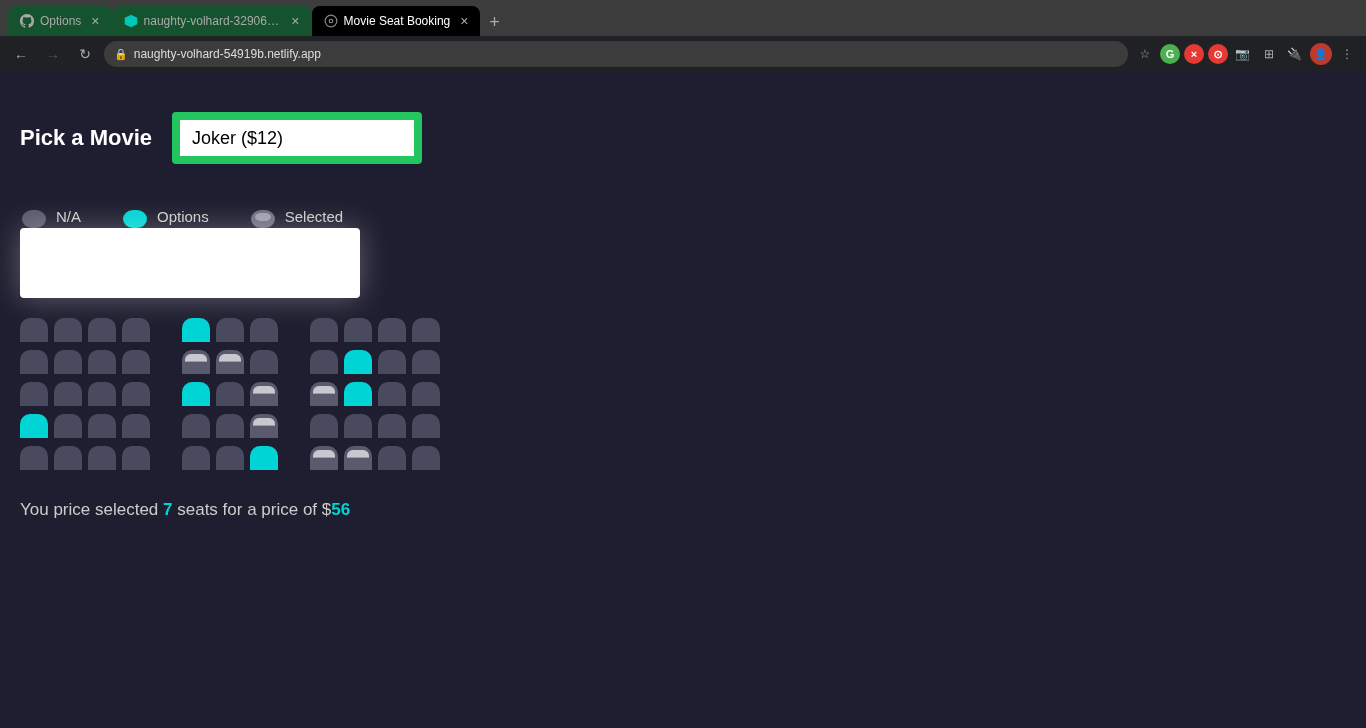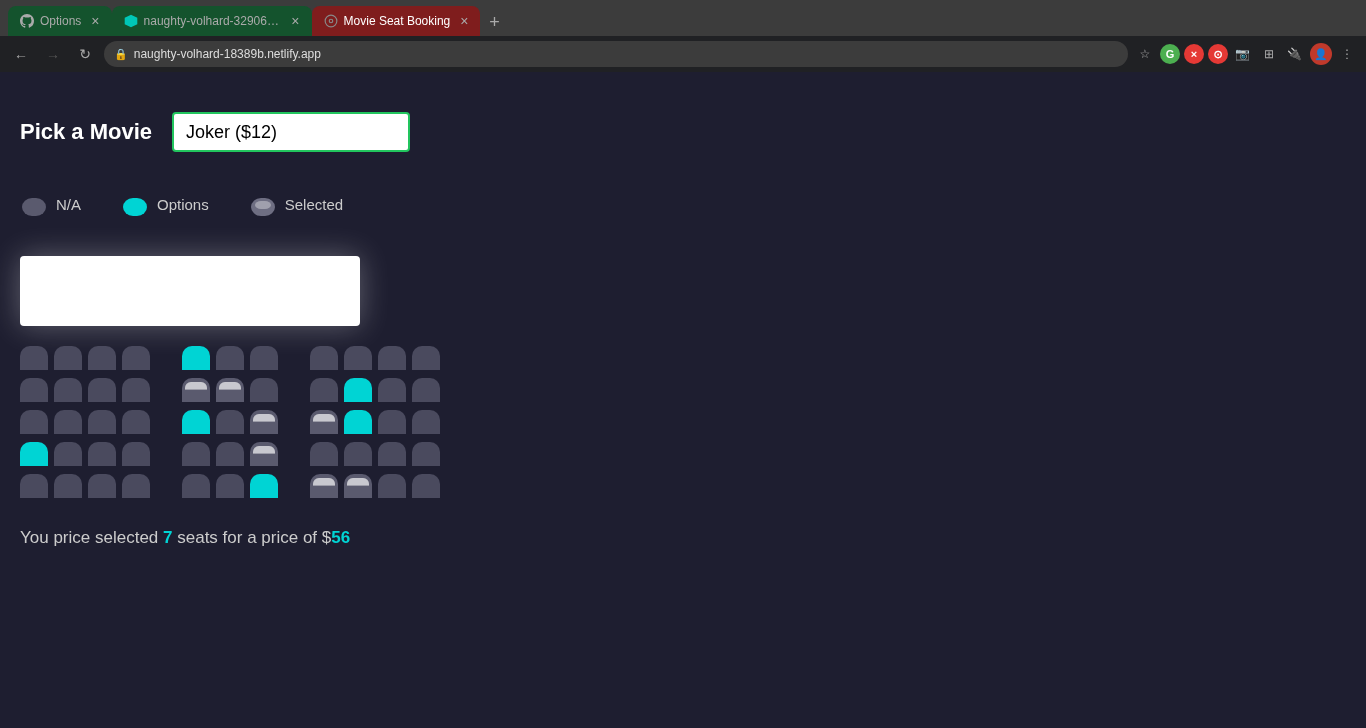--- a/index.html
+++ b/index.html
@@ -38,21 +38,21 @@
       cursor: pointer;
       max-width: 200px;
     }
 
     .tab.inactive {
       background: #14532d;
       color: #aaa;
     }
 
     .tab.active {
-      background: #7f1d1d;
+      background: #000000;
       color: #fff;
       margin-top: 28px;
     }
 
     .tab-icon {
       width: 14px;
       height: 14px;
       flex-shrink: 0;
     }
 
@@ -169,37 +169,36 @@
 
     .movie-picker-label {
       font-size: 22px;
       font-weight: bold;
       color: #fff;
     }
 
     .movie-select {
       background: #fff;
       color: #000;
-      border: 2px solid #22c55e;
+      border: 8px solid #22c55e;
       border-radius: 4px;
       padding: 8px 12px;
       font-size: 18px;
       min-width: 220px;
       cursor: pointer;
       appearance: none;
       -webkit-appearance: none;
       outline: none;
     }
 
     
     .legend {
       display: flex;
       align-items: center;
       gap: 40px;
-      margin-bottom: 40px;
     }
 
     .legend-item {
       display: flex;
       align-items: center;
       gap: 8px;
       font-size: 15px;
       color: #ccc;
     }
 
@@ -311,21 +310,21 @@
     <div class="tab-new">+</div>
   </div>
 
   <div class="nav-bar">
     <div class="nav-btn">←</div>
     <div class="nav-btn disabled">→</div>
     <div class="nav-btn">↻</div>
 
     <div class="address-bar">
       <span class="lock-icon">🔒</span>
-      <span>naughty-volhard-18389b.netlify.app</span>
+      <span>naughty-volhard-54919b.netlify.app</span>
     </div>
 
     <div class="nav-right">
       <div class="nav-right-btn" style="color:#aaa;">☆</div>
       <div class="ext-icon" style="background:#4caf50; color:#fff; font-size:11px; width:20px; height:20px; border-radius:50%; display:flex; align-items:center; justify-content:center;">G</div>
       <div class="ext-icon" style="background:#e53935; color:#fff; font-size:11px; width:20px; height:20px; border-radius:50%; display:flex; align-items:center; justify-content:center;">×</div>
       <div class="ext-icon" style="background:#e53935; color:#fff; font-size:11px; width:20px; height:20px; border-radius:50%; display:flex; align-items:center; justify-content:center;">⊙</div>
       <div class="nav-right-btn" style="color:#aaa;">📷</div>
       <div class="nav-right-btn" style="color:#aaa;">⊞</div>
       <div class="nav-right-btn" style="color:#aaa;">🔌</div>

